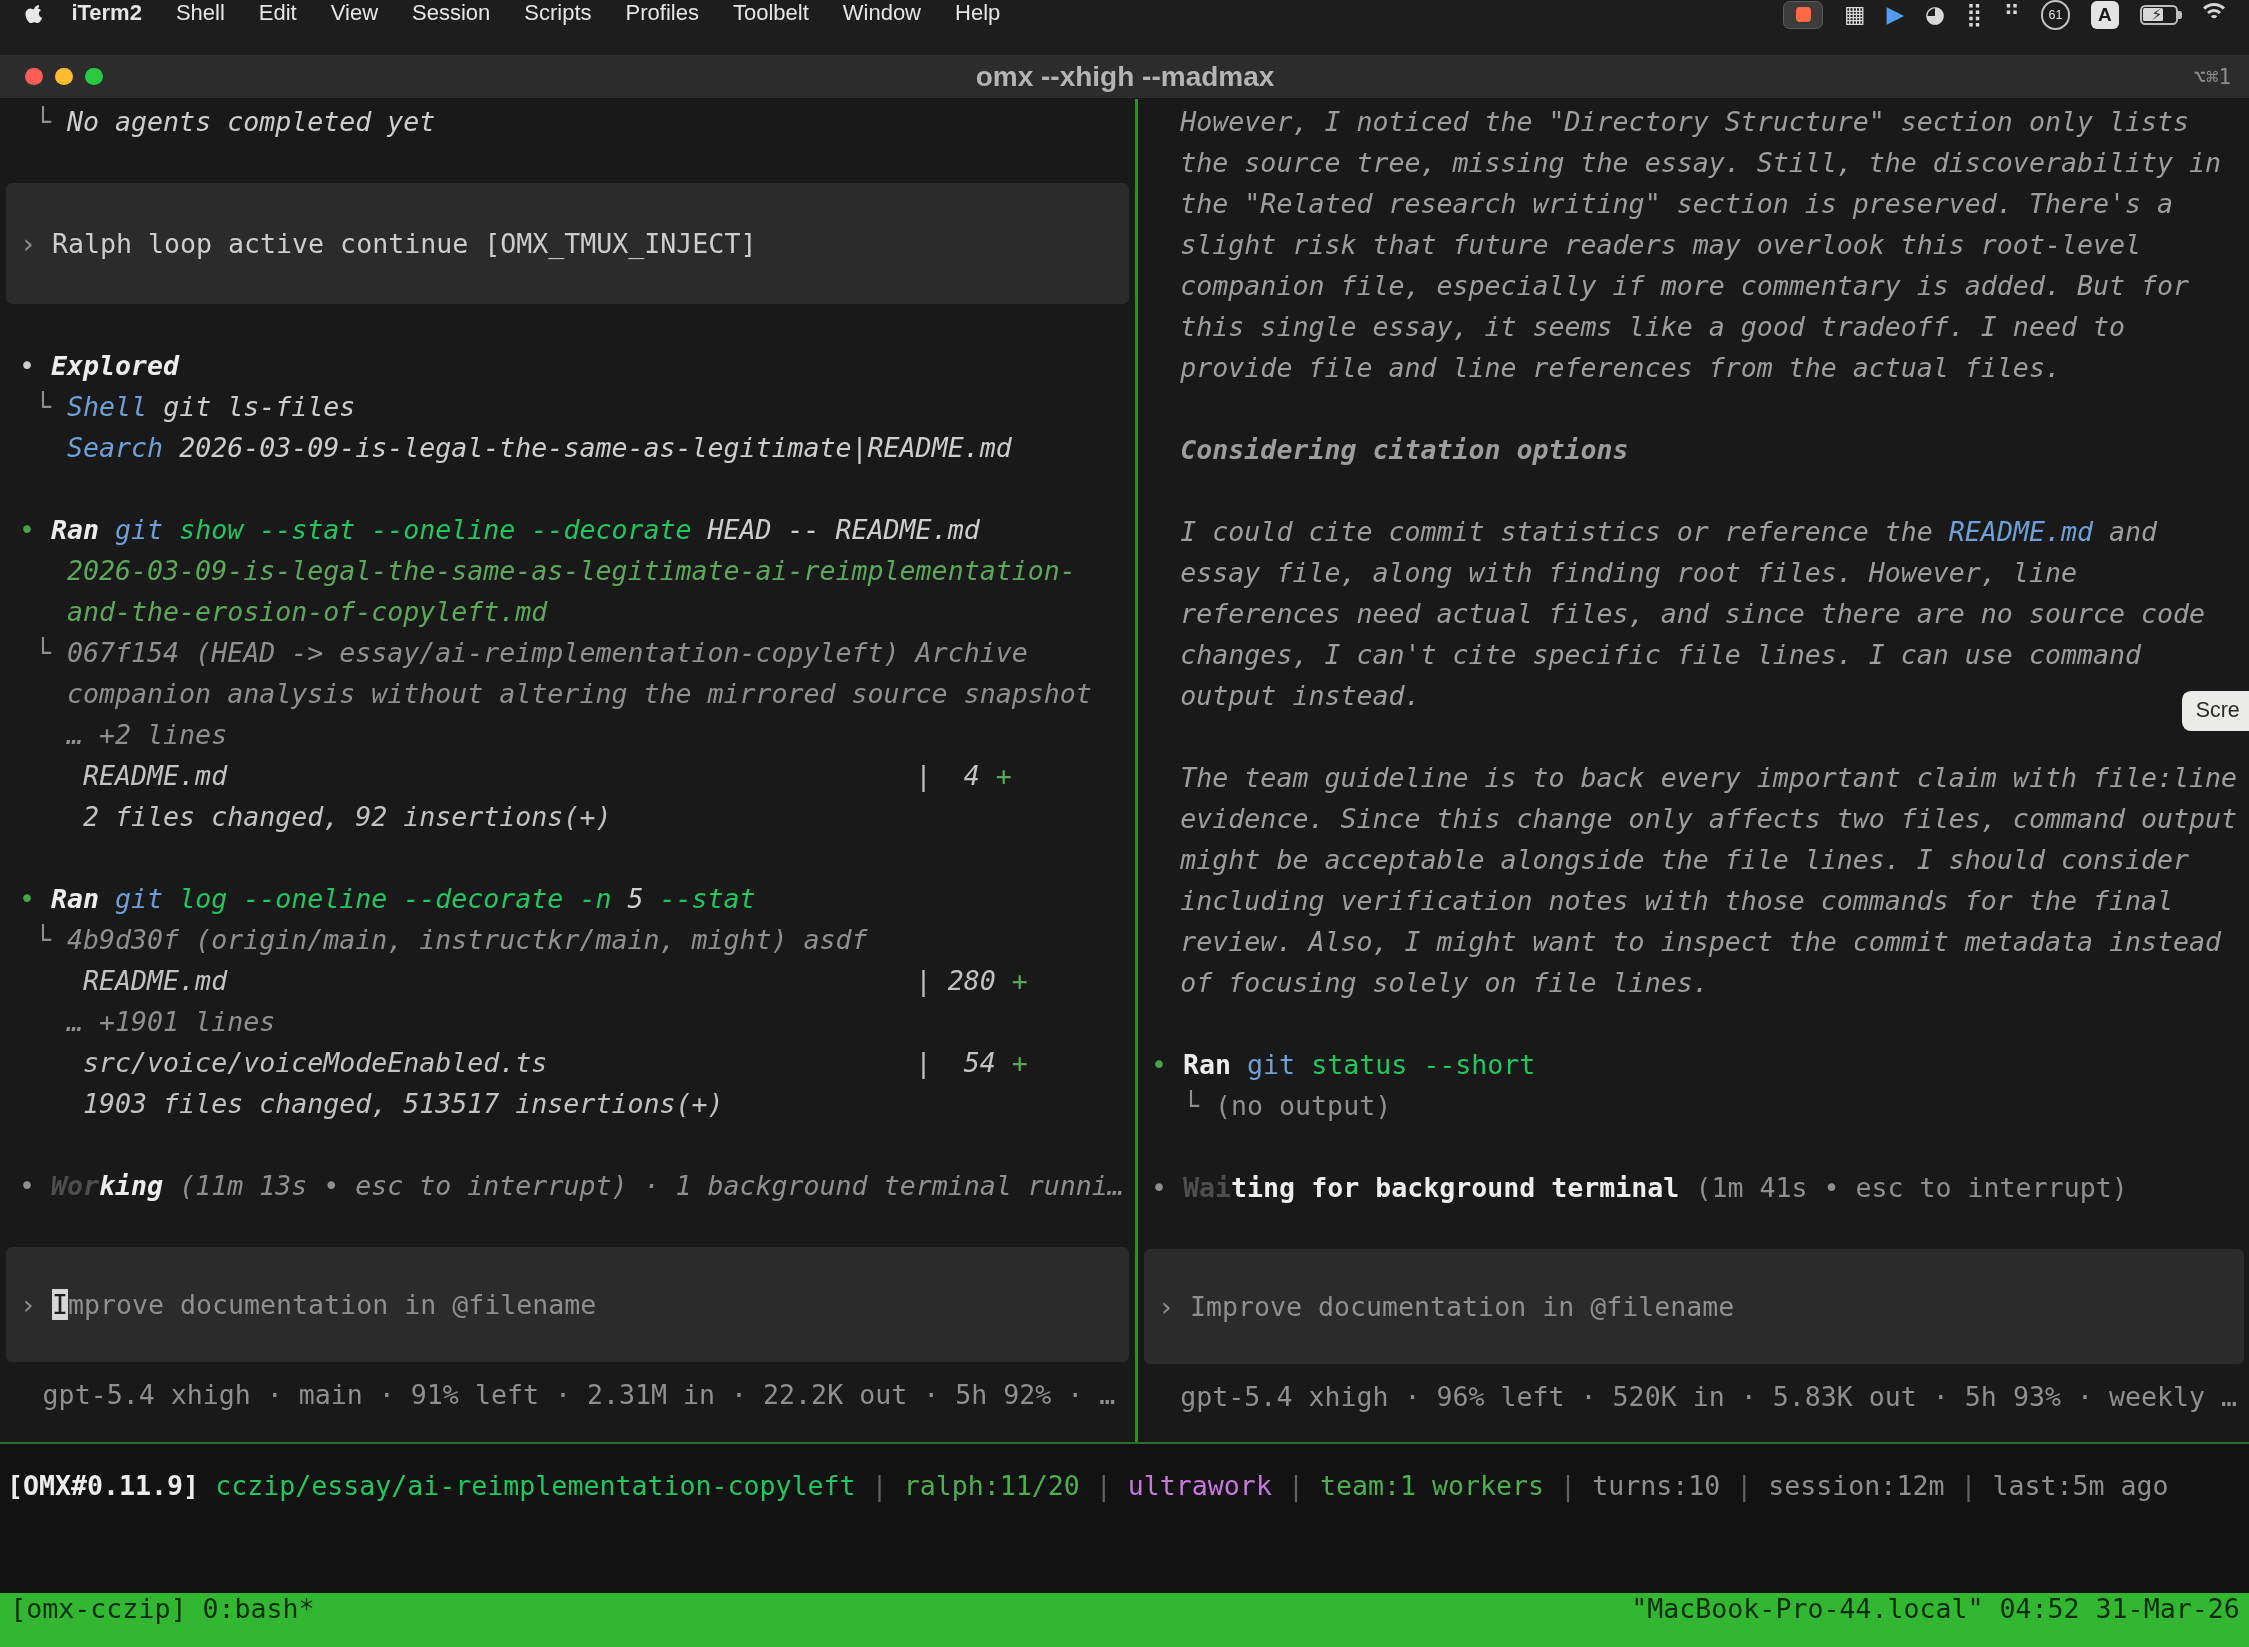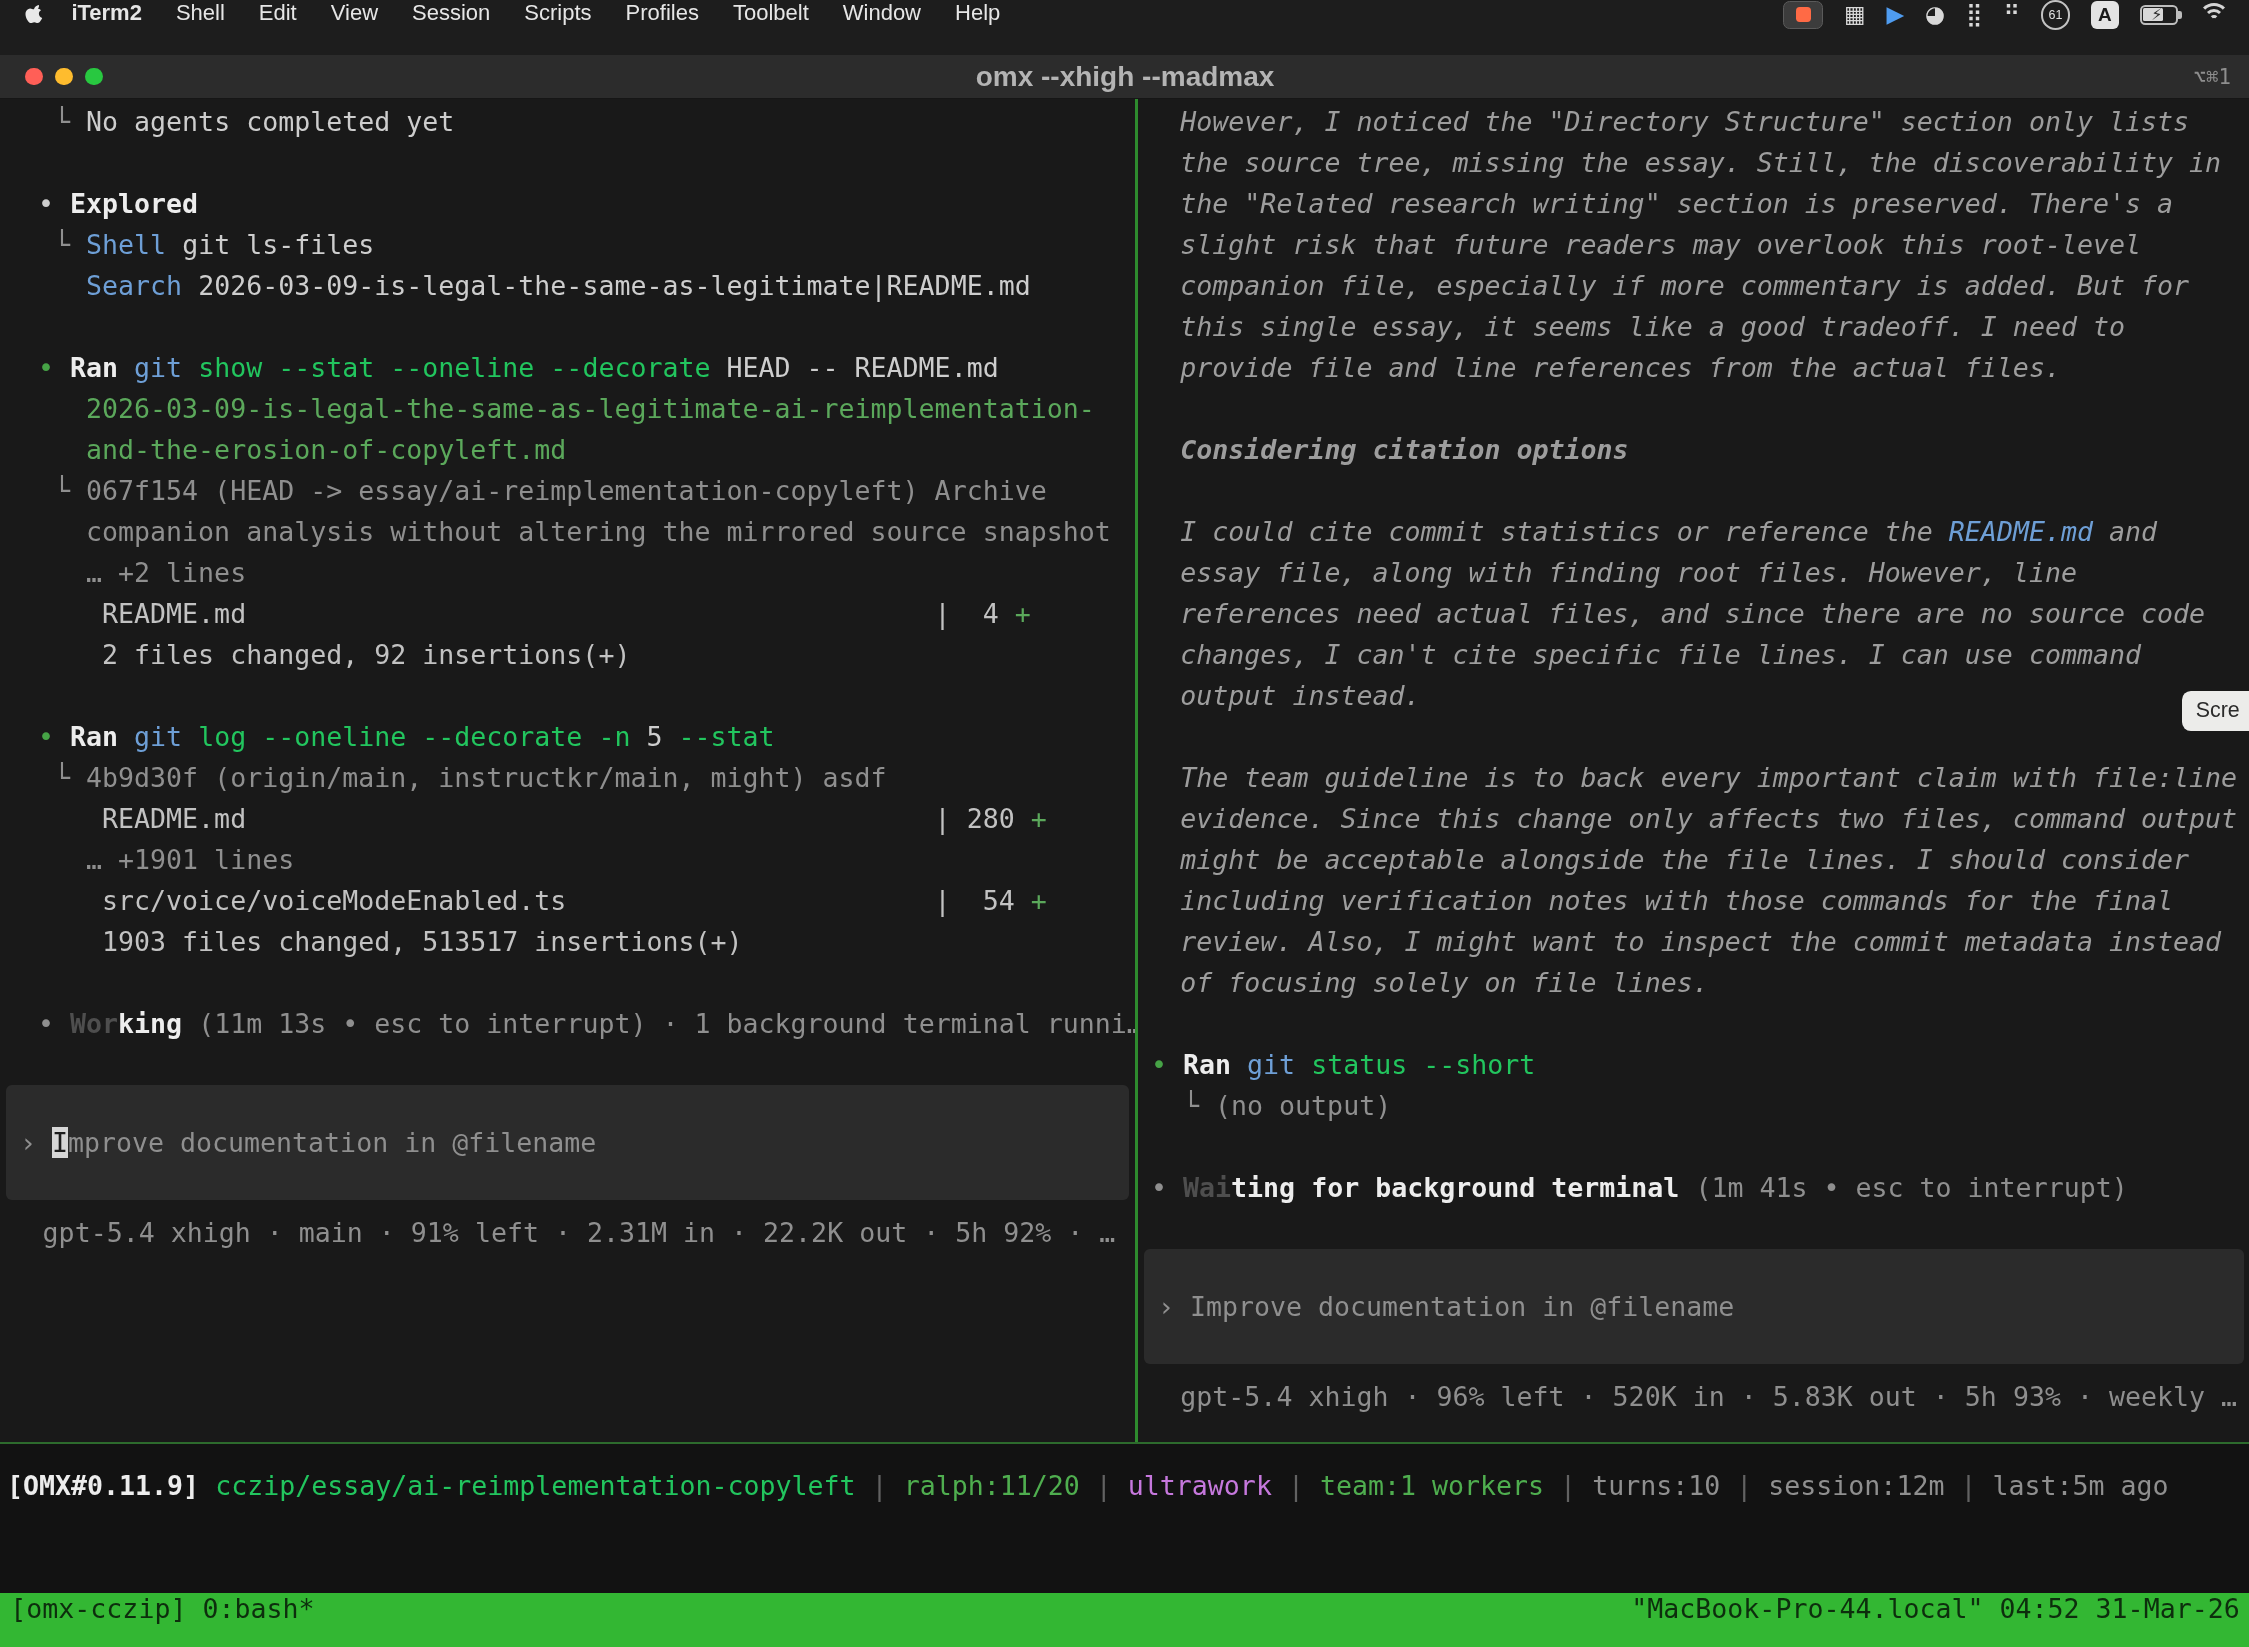--- a/index.html
+++ b/index.html
@@ -48,21 +48,21 @@
 
   
   .terminal { position:absolute; top:99px; left:0; right:0; height:1343px; display:flex; background:#191919; }
   .pane { height:100%; overflow:hidden; padding-top:2.2px; }
   .pane.left { width:1135px; }
   .pane.right { flex:1; }
   .vdivider { width:3px; background:#2e8b2e; height:100%; }
   .hdivider { position:absolute; top:1442px; left:0; right:0; height:2.2px; background:#2d6b2d; }
 
   .tline { font-size:26.6px; line-height:41px; white-space:pre; color:#cdcdcd; }
-  .pane.left .tline { padding-left:38px; }
+  .pane.left .tline { padding-left:19px;font-style:italic; }
   .pane.right .tline { padding-left:13px; }
   .seg { display:inline; }
   .w  { color:#cdcdcd; }
   .w2 { color:#c2c2c2; }
   .wb { color:#ededed; font-weight:bold; }
   .g  { color:#8f8f8f; }
   .dim{ color:#4e4e4e; font-weight:bold; }
   .grn{ color:#5ba85b; }
   .gb { color:#46a346; }
   .gb2{ color:#4fae4f; }
@@ -152,20 +152,21 @@
     <div class="wtitle">omx --xhigh --madmax</div>
     <div class="wshort">⌥⌘1</div>
   </div>
 
   <div class="terminal">
 
     <div class="pane left">
       <div>
           <div class="tline"><span class="seg g"> └ </span><span class="seg w">No agents completed yet</span></div>
         </div>
+      <div class="inject-box"><span class="seg g">› </span><span class="seg w">Ralph loop active continue [OMX_TMUX_INJECT]</span></div>
       <div class="mt56">
           <div class="tline"><span class="seg w">• </span><span class="seg wb">Explored</span></div>
           <div class="tline"><span class="seg g"> └ </span><span class="seg blu">Shell </span><span class="seg w">git ls-files</span></div>
           <div class="tline"><span class="seg w">   </span><span class="seg blu">Search </span><span class="seg w">2026-03-09-is-legal-the-same-as-legitimate|README.md</span></div>
           <div class="tline">&nbsp;</div>
           <div class="tline"><span class="seg gb">• </span><span class="seg wb">Ran </span><span class="seg blu">git </span><span class="seg red">show --stat --oneline --decorate </span><span class="seg w">HEAD -- README.md</span></div>
           <div class="tline"><span class="seg grn">   2026-03-09-is-legal-the-same-as-legitimate-ai-reimplementation-</span></div>
           <div class="tline"><span class="seg grn">   and-the-erosion-of-copyleft.md</span></div>
           <div class="tline"><span class="seg g"> └ </span><span class="seg g">067f154 (HEAD -&gt; essay/ai-reimplementation-copyleft) Archive</span></div>
           <div class="tline"><span class="seg g">   companion analysis without altering the mirrored source snapshot</span></div>

